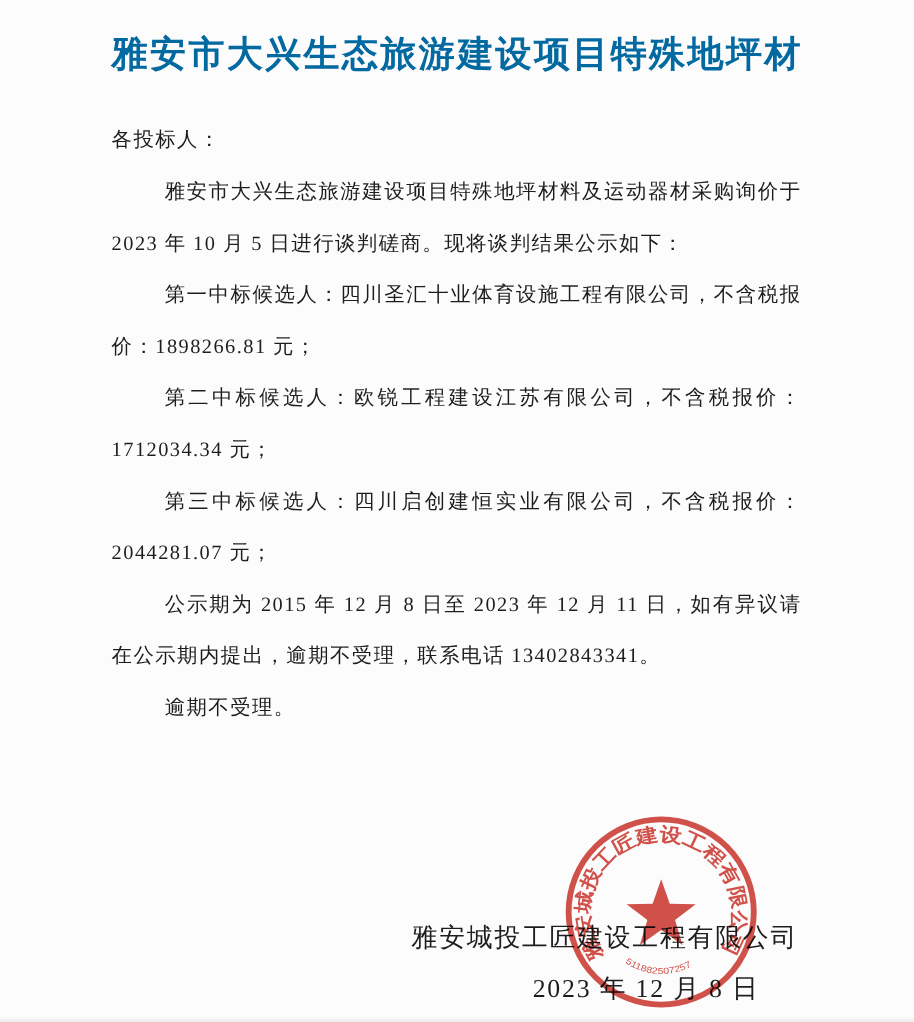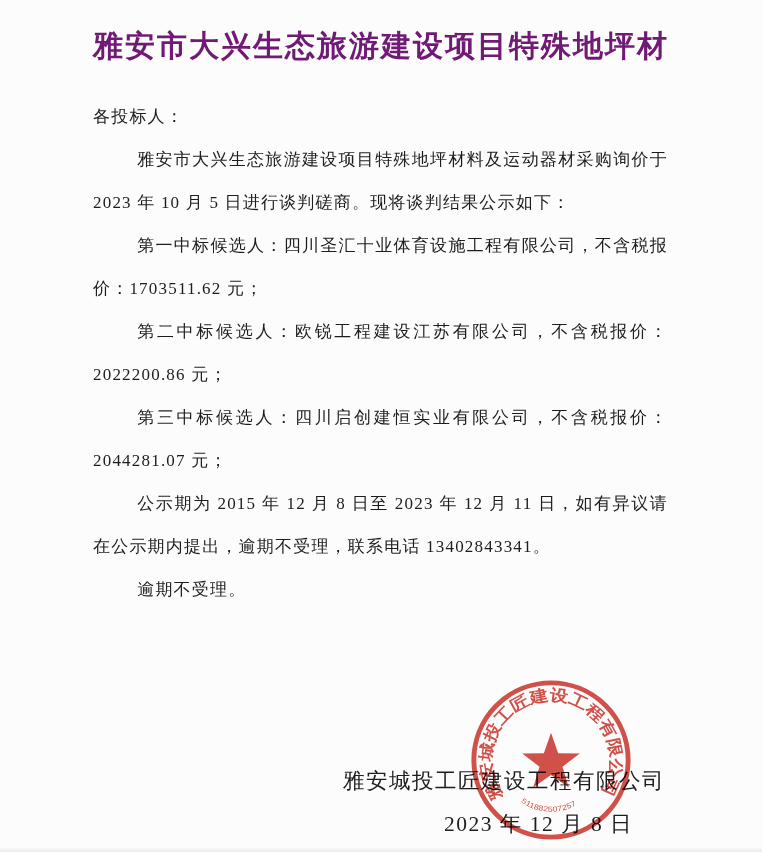--- a/index.html
+++ b/index.html
@@ -19,21 +19,21 @@
   }
   .doc-title{
     margin:0;
     padding-top:24px;
     text-align:center;
     font-family:"Liberation Sans","DejaVu Sans",sans-serif;
     font-weight:bold;
     font-size:30px;
     line-height:44px;
     letter-spacing:2px;
-    color:#701a75;
+    color:#0369a1;
   }
   .doc-body{
     margin:27px 94px 0 93px;
     font-size:17px;
     line-height:43px;
     letter-spacing:1.2px;
     text-align:justify;
   }
   .doc-body p{margin:0;}
   .doc-body p.indent{text-indent:2.6em;}
@@ -65,22 +65,22 @@
 
 <div class="page">
 
   <h1 class="doc-title">
     <span>雅安市大兴生态旅游建设项目特殊地坪材</span><br>
   </h1>
 
   <div class="doc-body">
     <p>各投标人：</p>
     <p class="indent">雅安市大兴生态旅游建设项目特殊地坪材料及运动器材采购询价于 2023 年 10 月 5 日进行谈判磋商。现将谈判结果公示如下：</p>
-    <p class="indent">第一中标候选人：四川圣汇十业体育设施工程有限公司，不含税报价：1703511.62 元；</p>
-    <p class="indent">第二中标候选人：欧锐工程建设江苏有限公司，不含税报价：2022200.86 元；</p>
+    <p class="indent">第一中标候选人：四川圣汇十业体育设施工程有限公司，不含税报价：1898266.81 元；</p>
+    <p class="indent">第二中标候选人：欧锐工程建设江苏有限公司，不含税报价：1712034.34 元；</p>
     <p class="indent">第三中标候选人：四川启创建恒实业有限公司，不含税报价：2044281.07 元；</p>
     <p class="indent">公示期为 2015 年 12 月 8 日至 2023 年 12 月 11 日，如有异议请在公示期内提出，逾期不受理，联系电话 13402843341。</p>
     <p class="indent">逾期不受理。</p>
   </div>
 
   <p class="sig-company">雅安城投工匠建设工程有限公司</p>
   <p class="sig-date">2023 年 12 月 8 日</p>
 
   <div class="seal">
     <svg viewBox="0 0 170 170" xmlns="http://www.w3.org/2000/svg">

